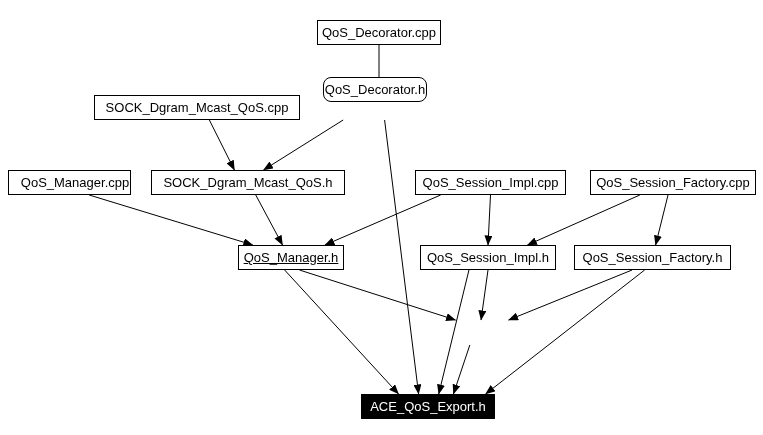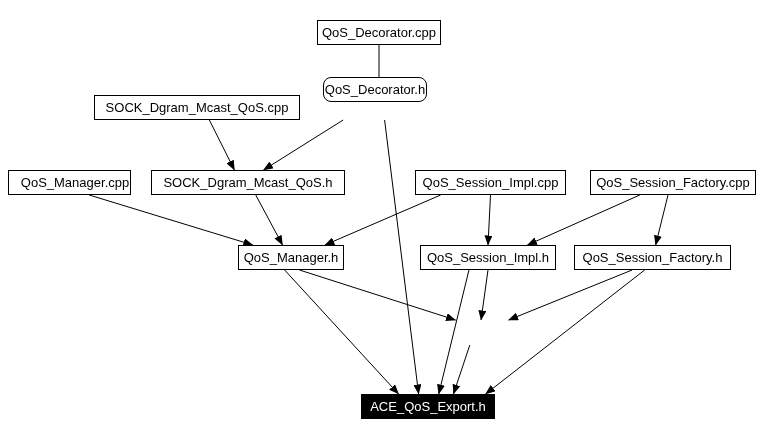--- a/index.html
+++ b/index.html
@@ -90,21 +90,21 @@
     </div>
     <div class="node" style="left: 151px; top: 170px; width: 194px; height: 25px;">
       <span>SOCK_Dgram_Mcast_QoS.h</span>
     </div>
     <div class="node" style="left: 415px; top: 170px; width: 151px; height: 25px;">
       <span>QoS_Session_Impl.cpp</span>
     </div>
     <div class="node" style="left: 590px; top: 170px; width: 166px; height: 25px;">
       <span>QoS_Session_Factory.cpp</span>
     </div>
-    <div class="node" style="left: 238px; top: 245px; width: 106px; height: 25px;">
+    <div class="node" style="left: 238px; top: 245px; width: 106px; height: 25px; text-decoration: underline;">
       <span>QoS_Manager.h</span>
     </div>
     <div class="node" style="left: 420px; top: 245px; width: 136px; height: 25px; align-items: center;">
       <span>QoS_Session_Impl.h</span>
     </div>
     <div class="node" style="left: 574px; top: 245px; width: 157px; height: 25px;">
       <span>QoS_Session_Factory.h</span>
     </div>
     <div class="node focal" style="left: 361px; top: 394px; width: 134px; height: 25px;">
       <span>ACE_QoS_Export.h</span>

